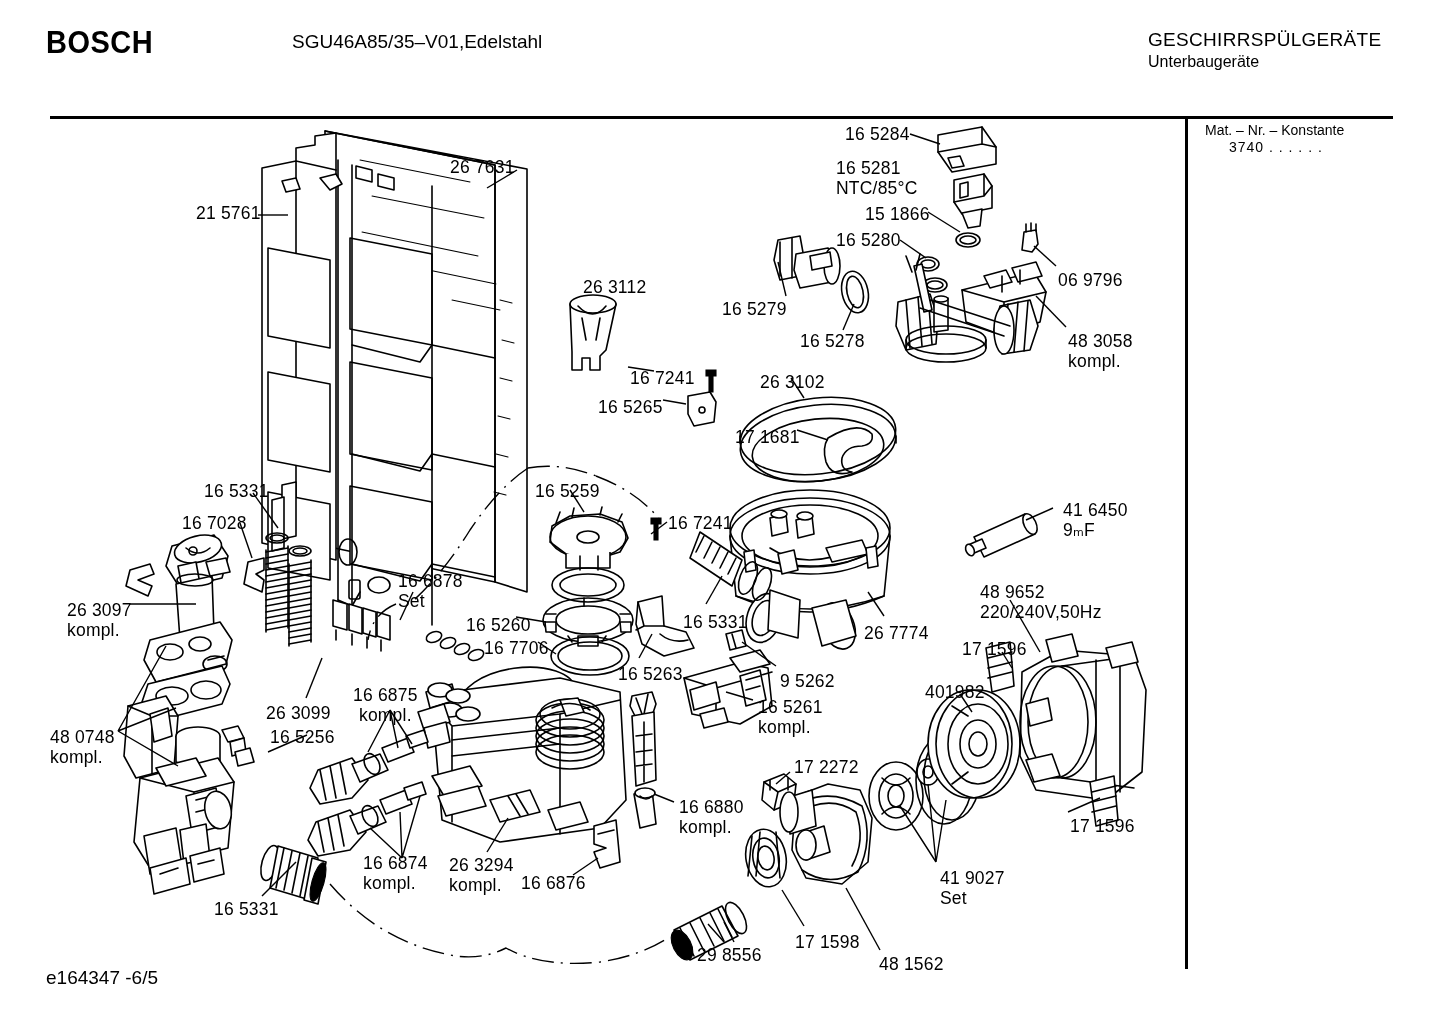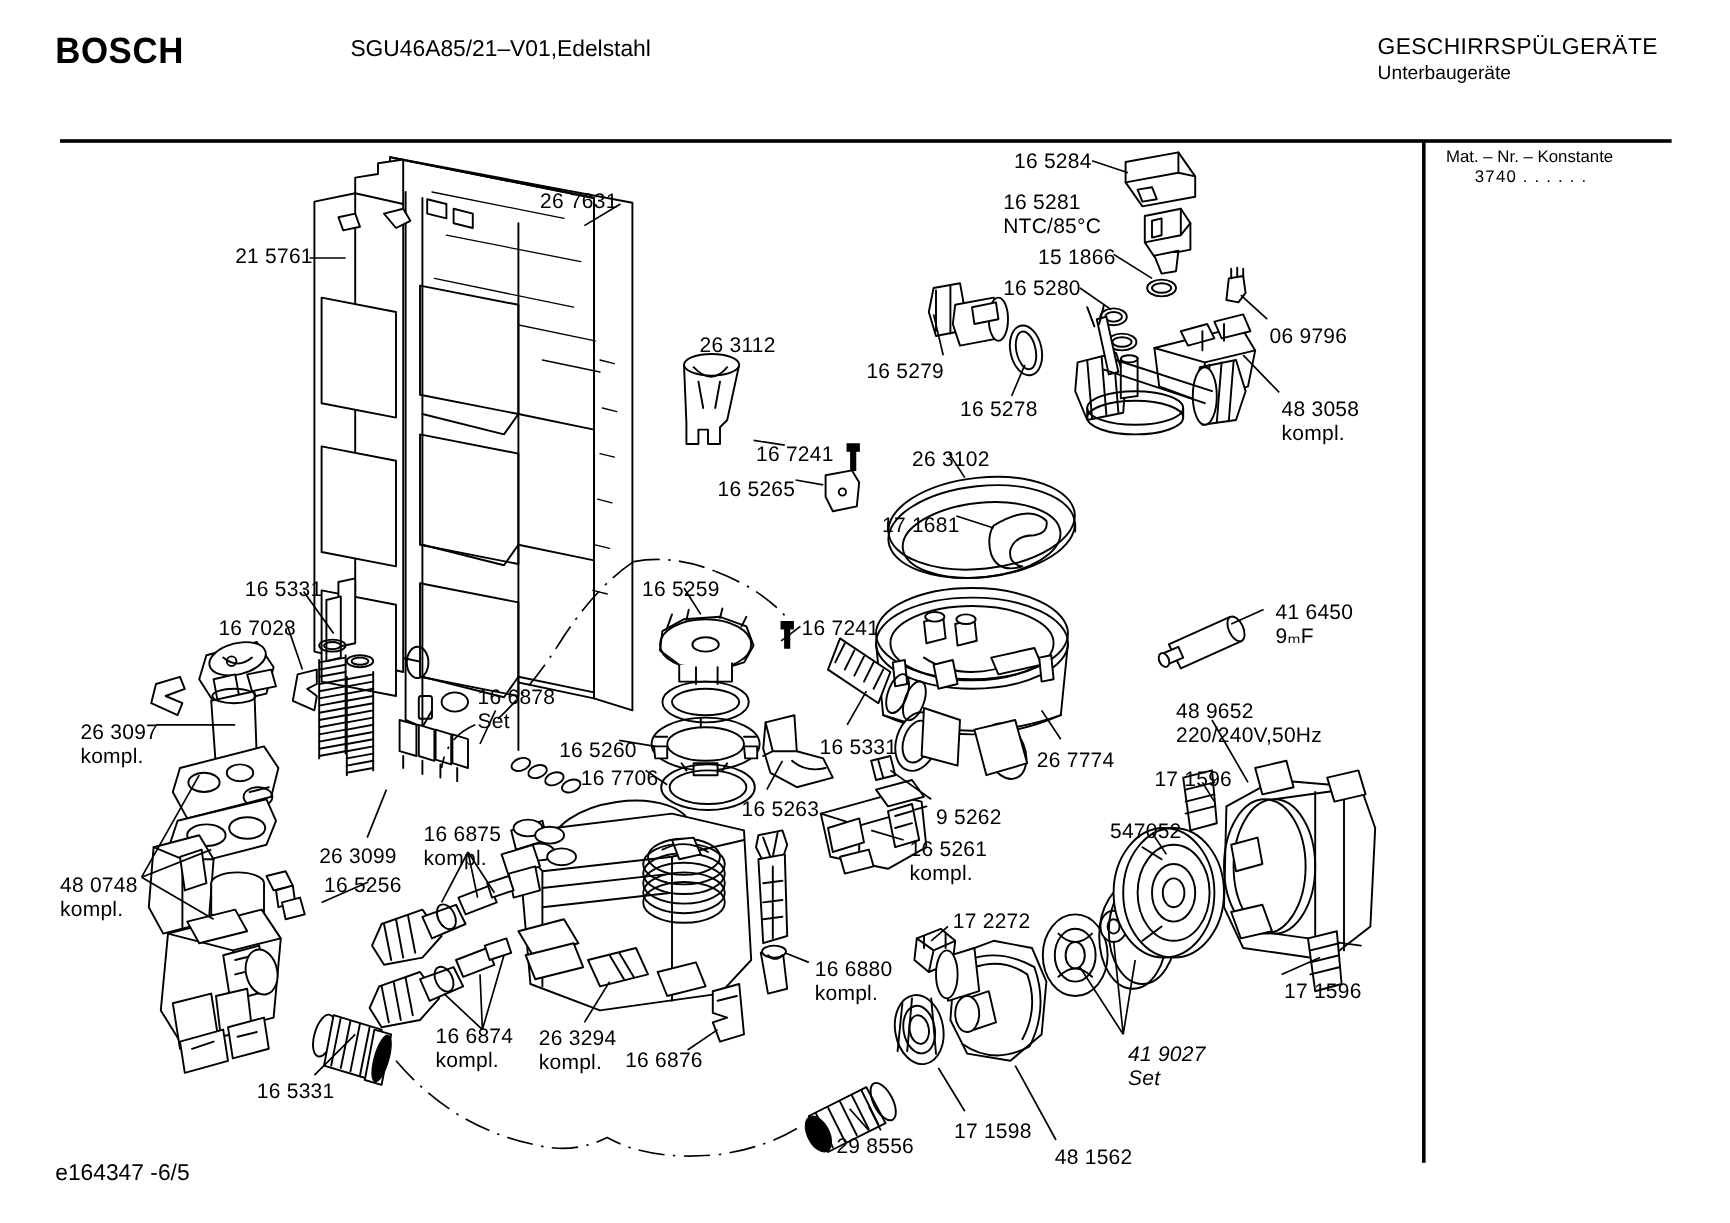--- a/index.html
+++ b/index.html
@@ -56,21 +56,21 @@
   .flk{fill:#000;stroke:#000;stroke-width:1.1;}
   .leader{fill:none;stroke:#000;stroke-width:1.4;}
   .dashdot{fill:none;stroke:#000;stroke-width:1.4;stroke-dasharray:22 7 2 7;}
 </style>
 </head>
 <body>
 
 <div id="sheet">
 
   <div class="brand">BOSCH</div>
-  <div class="model">SGU46A85/21–V01,Edelstahl</div>
+  <div class="model">SGU46A85/35–V01,Edelstahl</div>
   <div class="cat-main">GESCHIRRSPÜLGERÄTE</div>
   <div class="cat-sub">Unterbaugeräte</div>
 
   <div class="hrule"></div>
   <div class="vrule"></div>
 
   <div class="matnr-1">Mat. – Nr. – Konstante</div>
   <div class="matnr-2">3740 . .    . . . .</div>
 
   <div class="footer">e164347 -6/5</div>
@@ -586,34 +586,34 @@
       <div class="lbl" style="left: 668px; top: 513px;"><div>16 7241</div></div>
       <div class="lbl" style="left: 1063px; top: 500px;"><div>41 6450</div><div>9ₘF</div></div>
       <div class="lbl" style="left: 67px; top: 600px;"><div>26 3097</div><div>kompl.</div></div>
       <div class="lbl" style="left: 398px; top: 571px;"><div>16 6878</div><div>Set</div></div>
       <div class="lbl" style="left: 466px; top: 615px;"><div>16 5260</div></div>
       <div class="lbl" style="left: 484px; top: 638px;"><div>16 7706</div></div>
       <div class="lbl" style="left: 683px; top: 612px;"><div>16 5331</div></div>
       <div class="lbl" style="left: 864px; top: 623px;"><div>26 7774</div></div>
       <div class="lbl" style="left: 980px; top: 582px;"><div>48 9652</div><div>220/240V,50Hz</div></div>
       <div class="lbl" style="left: 962px; top: 639px;"><div>17 1596</div></div>
-      <div class="lbl" style="left: 925px; top: 682px;"><div>547052</div></div>
+      <div class="lbl" style="left: 925px; top: 682px;"><div>401982</div></div>
       <div class="lbl" style="left: 618px; top: 664px;"><div>16 5263</div></div>
       <div class="lbl" style="left: 780px; top: 671px;"><div>9 5262</div></div>
       <div class="lbl" style="left: 758px; top: 697px;"><div>16 5261</div><div>kompl.</div></div>
       <div class="lbl" style="left: 266px; top: 703px;"><div>26 3099</div></div>
-      <div class="lbl" style="left: 353px; top: 685px;"><div>16 6875</div><div>kompl.</div></div>
+      <div class="lbl" style="left: 353px; top: 685px; text-align: center;"><div>16 6875</div><div>kompl.</div></div>
       <div class="lbl" style="left: 270px; top: 727px;"><div>16 5256</div></div>
       <div class="lbl" style="left: 50px; top: 727px;"><div>48 0748</div><div>kompl.</div></div>
       <div class="lbl" style="left: 794px; top: 757px;"><div>17 2272</div></div>
       <div class="lbl" style="left: 1070px; top: 816px;"><div>17 1596</div></div>
       <div class="lbl" style="left: 679px; top: 797px;"><div>16 6880</div><div>kompl.</div></div>
       <div class="lbl" style="left: 449px; top: 855px;"><div>26 3294</div><div>kompl.</div></div>
       <div class="lbl" style="left: 363px; top: 853px;"><div>16 6874</div><div>kompl.</div></div>
-      <div class="lbl" style="left: 940px; top: 868px; font-style: italic;"><div>41 9027</div><div>Set</div></div>
+      <div class="lbl" style="left: 940px; top: 868px;"><div>41 9027</div><div>Set</div></div>
       <div class="lbl" style="left: 521px; top: 873px;"><div>16 6876</div></div>
       <div class="lbl" style="left: 214px; top: 899px;"><div>16 5331</div></div>
       <div class="lbl" style="left: 795px; top: 932px;"><div>17 1598</div></div>
       <div class="lbl" style="left: 879px; top: 954px;"><div>48 1562</div></div>
       <div class="lbl" style="left: 697px; top: 945px;"><div>29 8556</div></div>
     </div>
 
 </div>
 
 </body></html>

